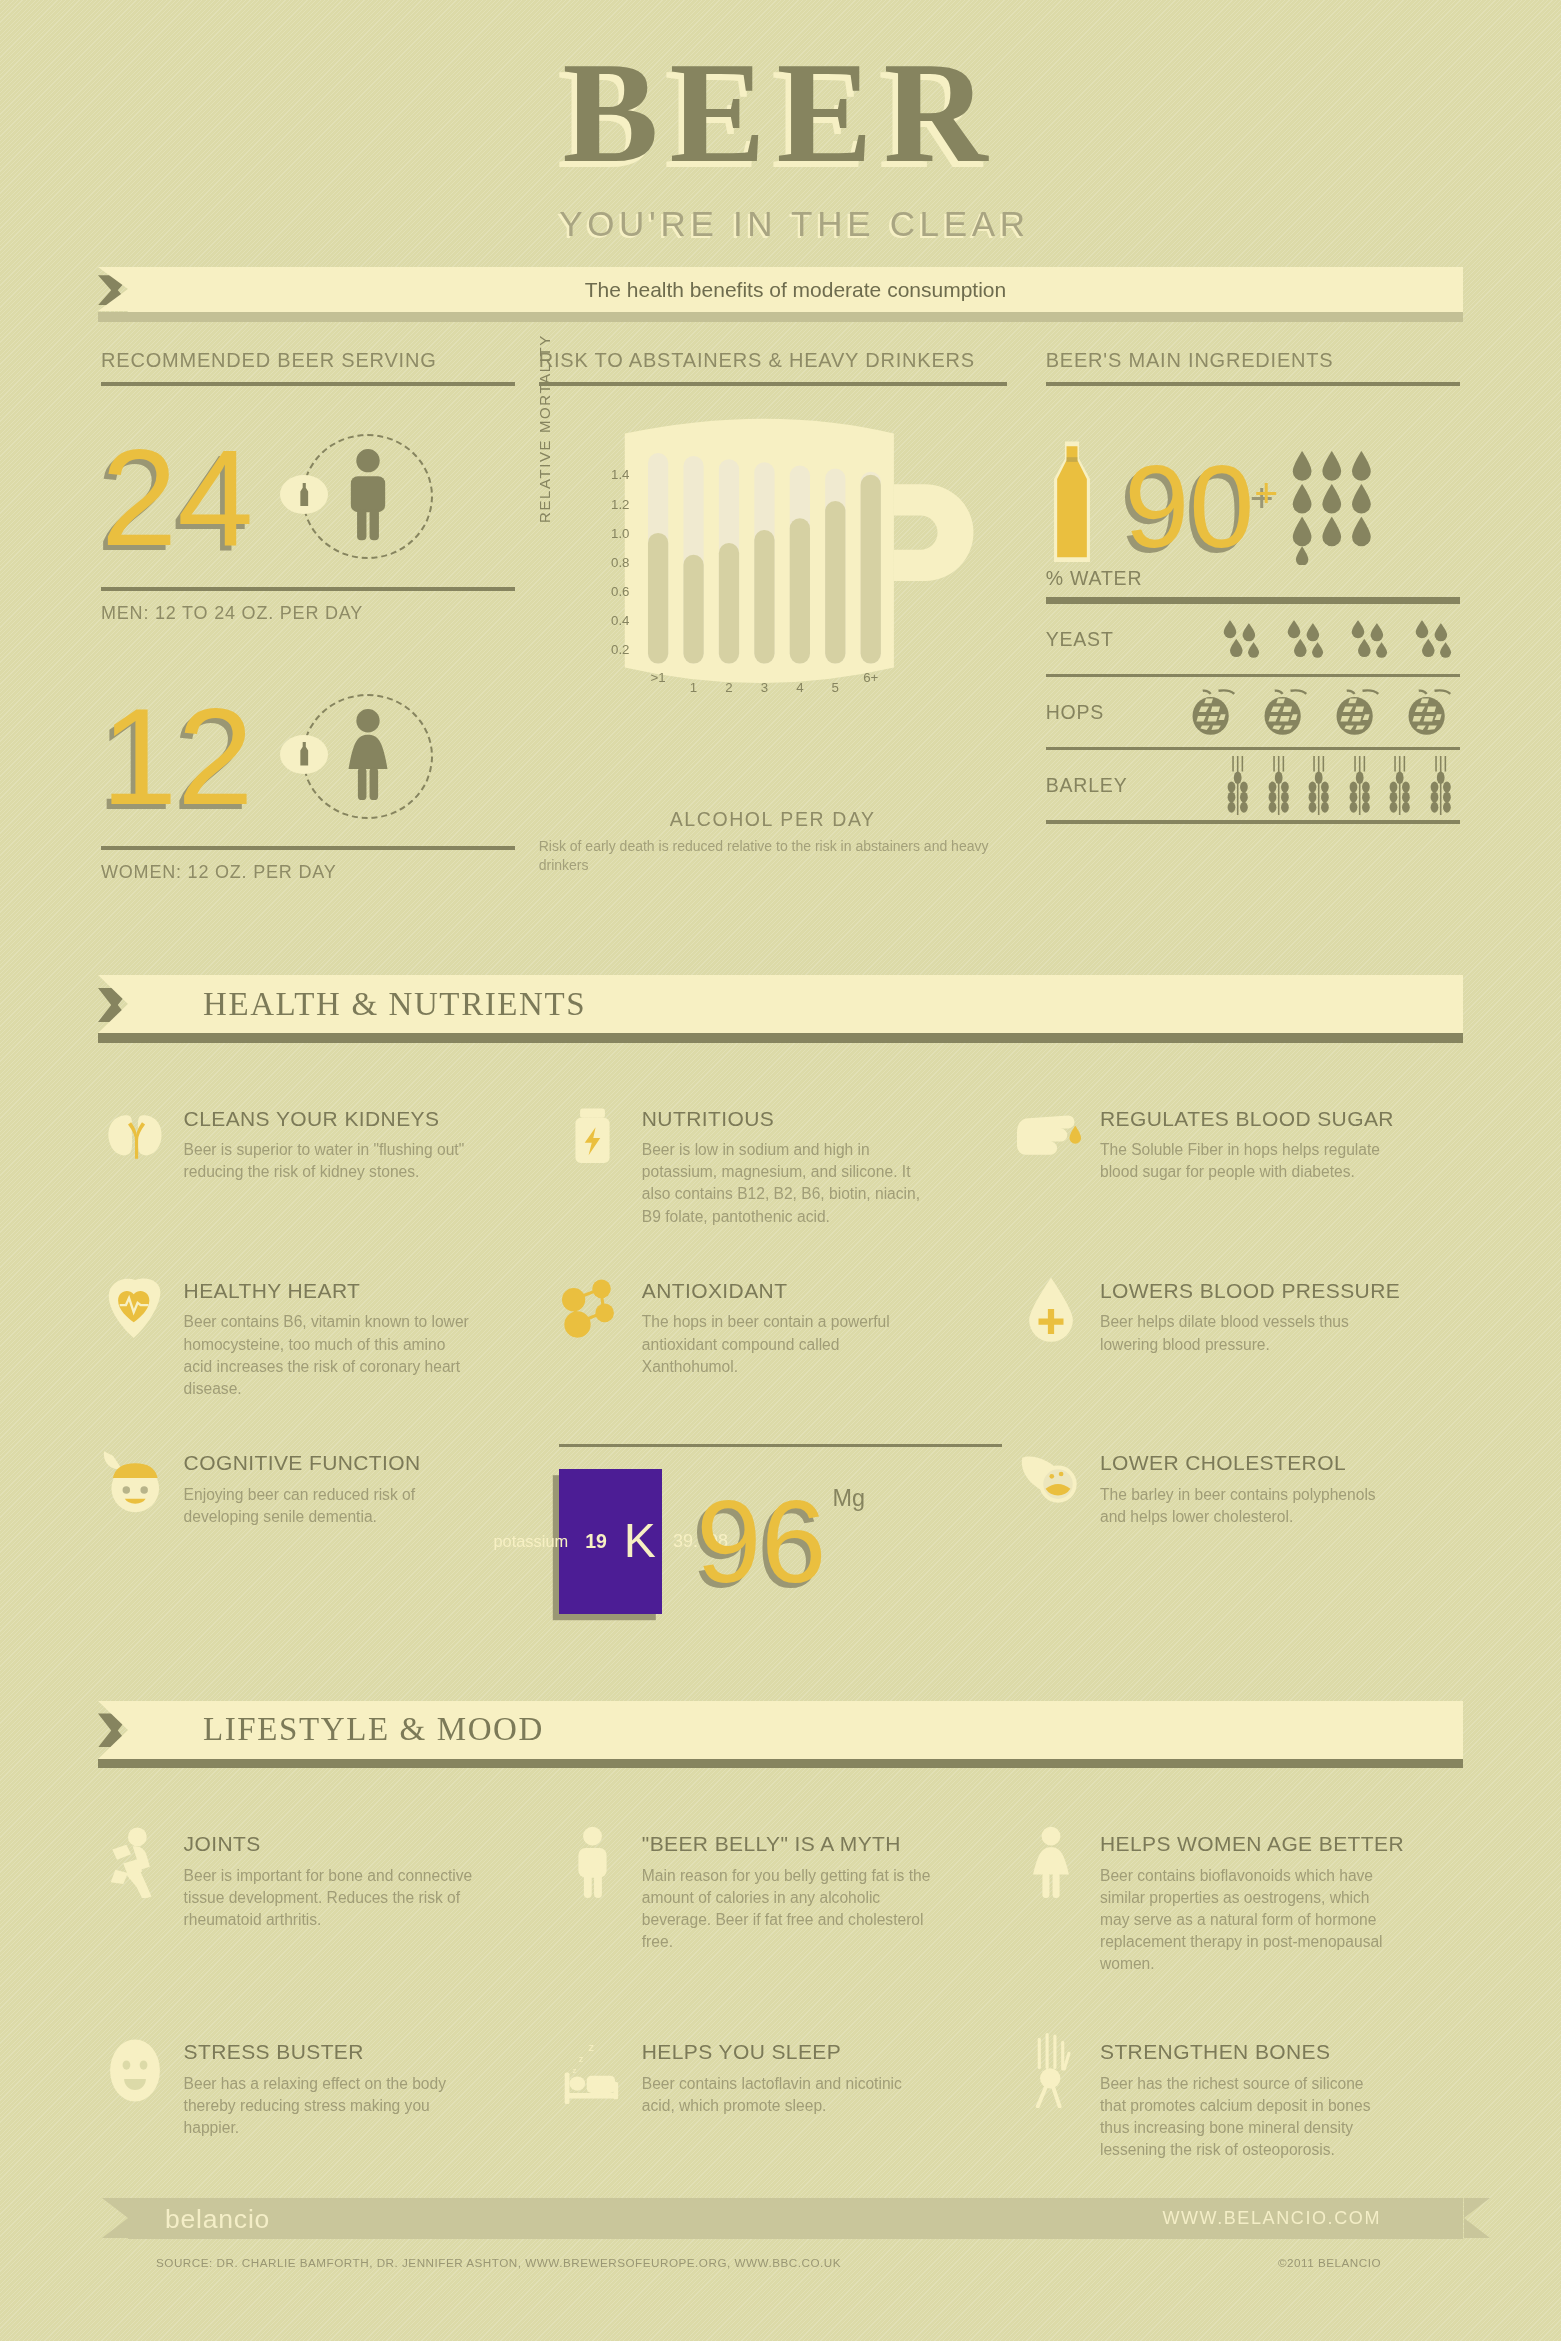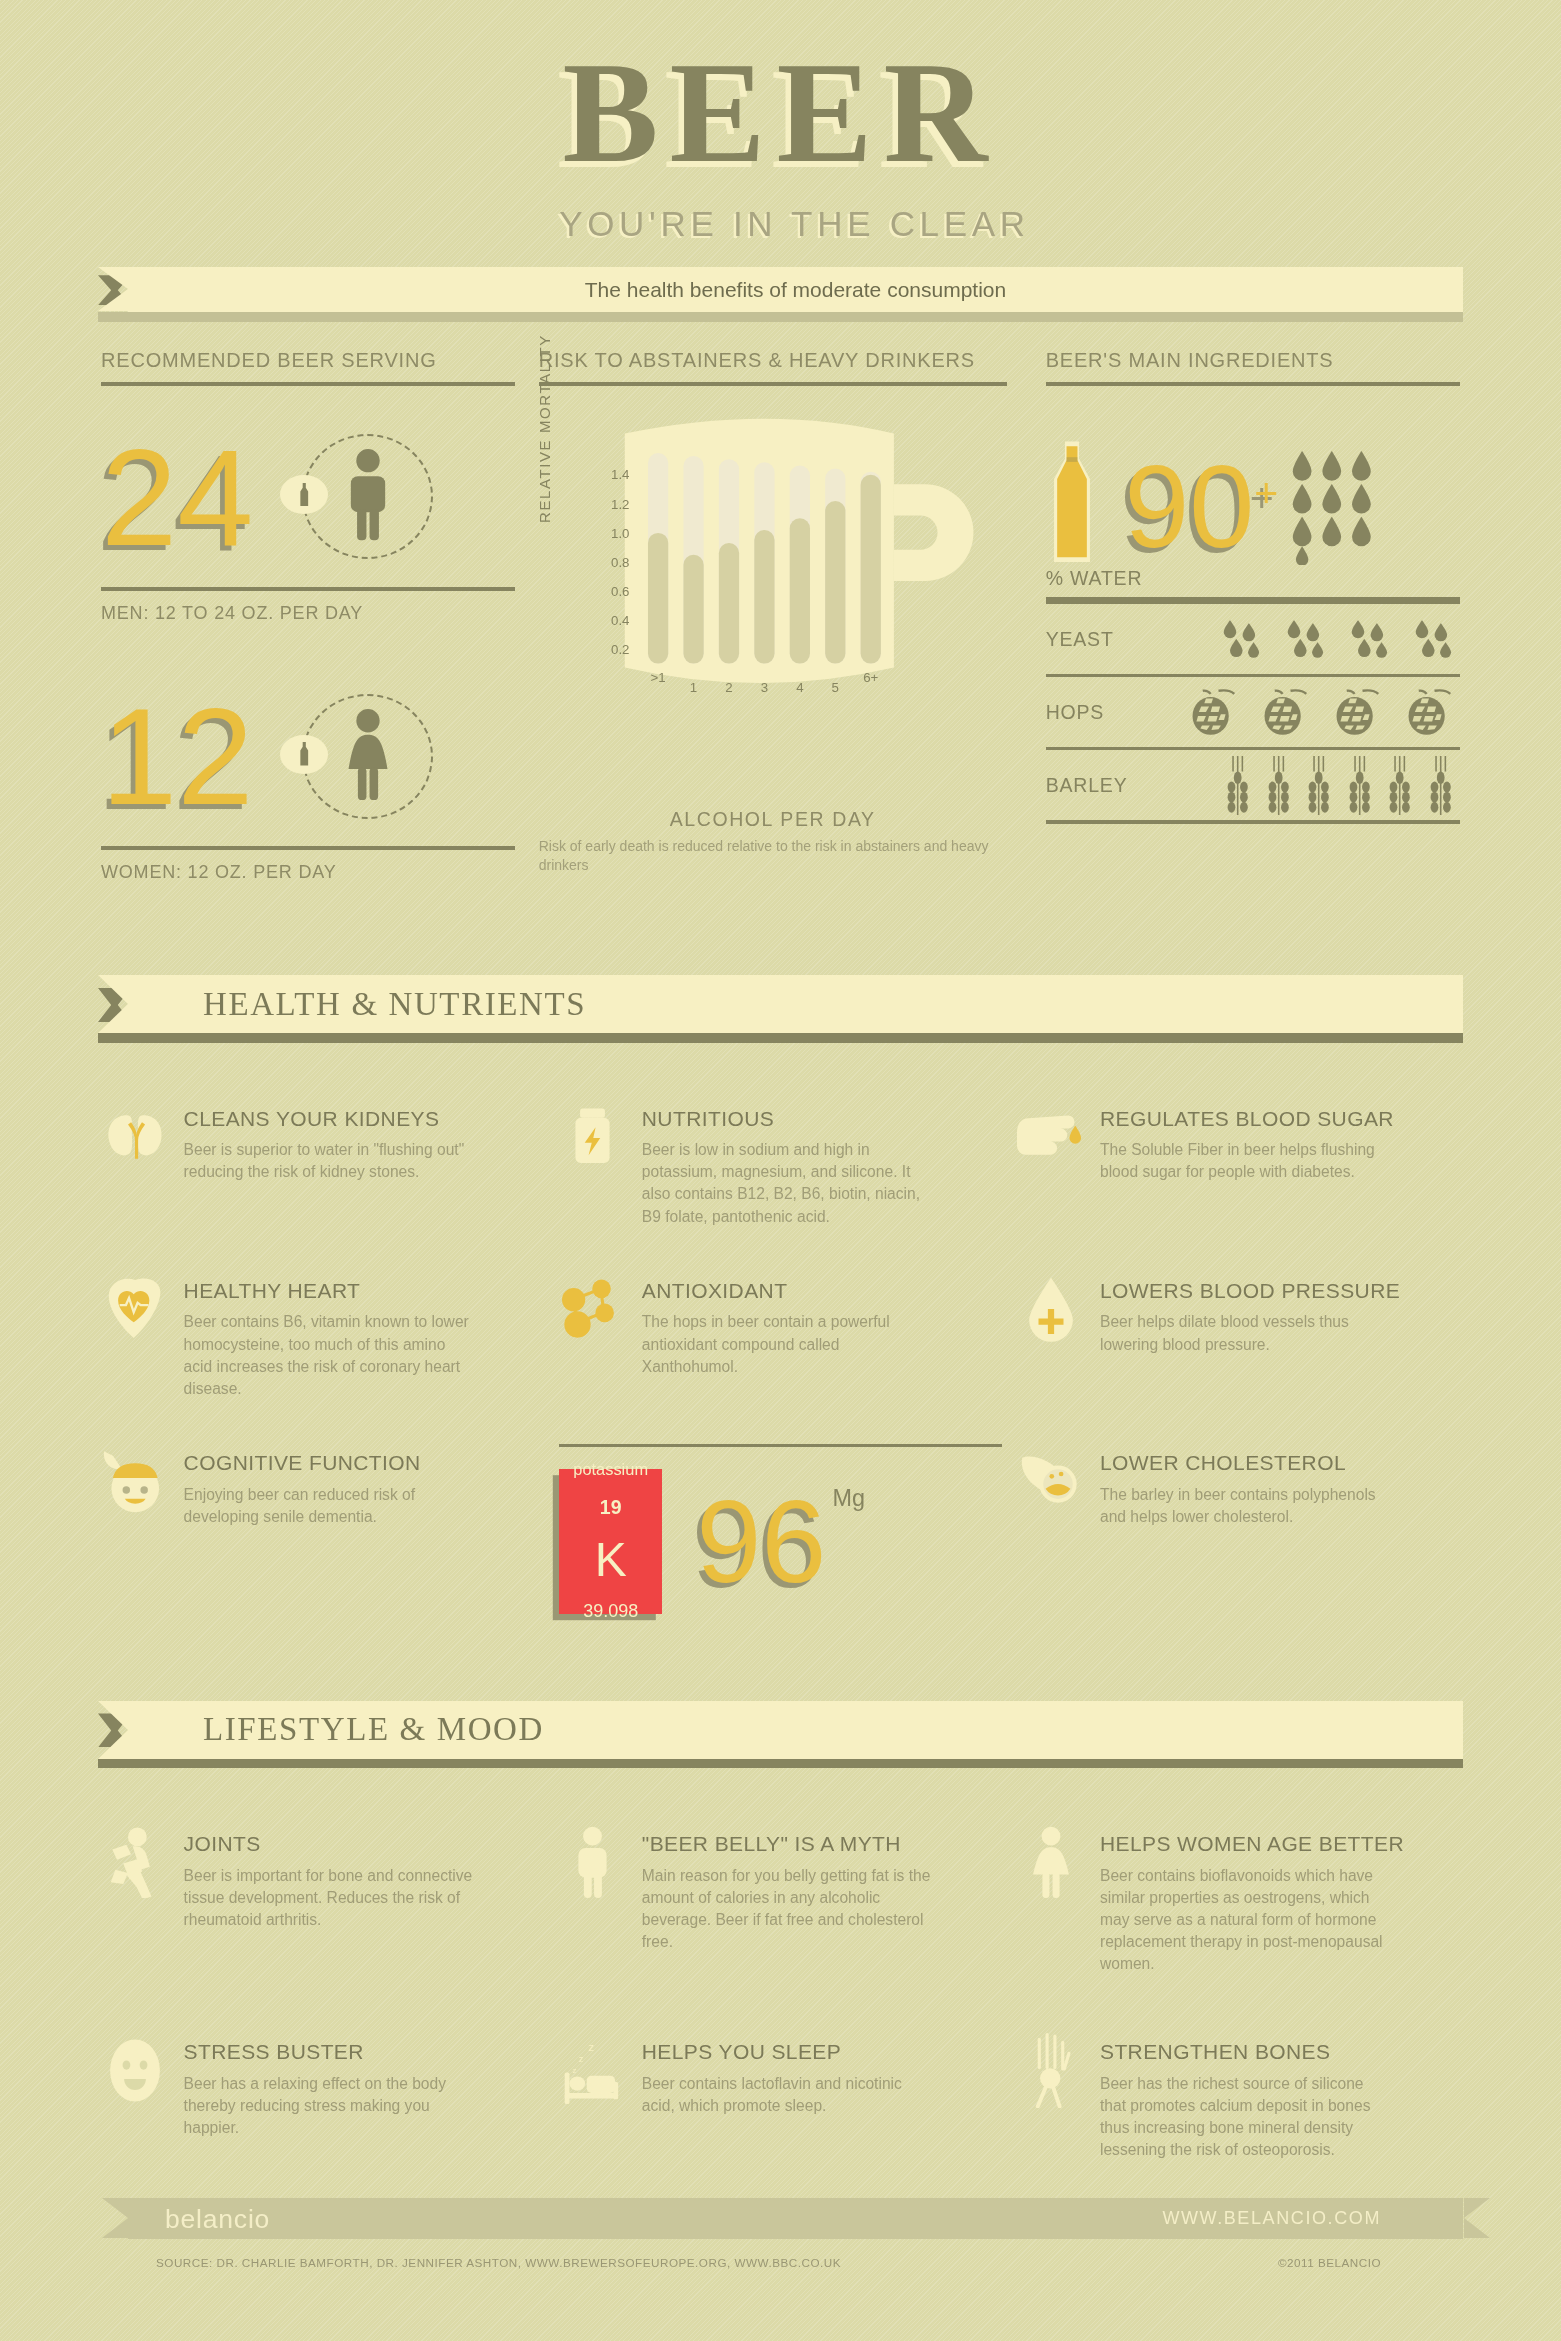--- a/index.html
+++ b/index.html
@@ -153,23 +153,23 @@
   }
   .bitem { display:flex; gap: 15.6px; padding-top: 36px; }
   .bicon { width: 67px; min-width: 67px; height: 67px; display:flex; align-items:center; justify-content:center; }
   .btext { padding-top: 3.1px; }
   .btitle { font-size: 21px; color:#7c7a58; letter-spacing: 0.4px; margin-bottom: 8.6px; font-weight:400; }
   .bdesc { font-size: 15.6px; color:#a09d77; line-height: 1.42; font-weight:300; max-width: 289px;}
 
   
   .kblock { display:flex; align-items:center; margin-top: 7.8px; padding-top: 22px; border-top: 3.9px solid #86845f; }
   .kbox {
-    width: 103px; height: 145px; background:#ef4444; color:#f7f0c3;
+    width: 103px; height: 145px; background:#4c1d95; color:#f7f0c3;
     box-shadow: -6.2px 6.2px 0 #9a9774;
-    display:flex; flex-direction:column; align-items:center; justify-content:center; gap: 17px;
+    display:flex; flex-direction:row; align-items:center; justify-content:center; gap: 17px;
   }
   .kbox .kname { font-size: 16.4px; }
   .kbox .knum { font-size: 19.5px; font-weight: bold; }
   .kbox .ksym { font-size: 48px; line-height: 1; font-weight: 300; }
   .kbox .kmass { font-size: 18px; }
   .k96 { font-size: 117px; color:#eabf3f; text-shadow: -4.7px 4.7px 0 #9a9774; margin-left: 34px; line-height:1; }
   .kmg { font-size: 23.4px; color:#86845f; align-self: flex-start; margin-top: 15.6px; margin-left: 6.2px;}
 
   
   .footer-bar {
@@ -592,21 +592,21 @@
 
     <div class="bitem">
       <div class="bicon">
         <svg width="72" height="55" viewBox="0 0 92 70">
           <path d="M16 10 C4 10 0 20 0 30 v18 a12 12 0 0 0 12 12 h34 a9 9 0 0 0 0 -18 h14 a9 9 0 0 0 0 -18 h10 a9 9 0 0 0 0 -18 z" fill="#f7f0c3"></path>
           <path d="M80 20 C80 20 72 32 72 37 a8 8 0 0 0 16 0 C88 32 80 20 80 20z" fill="#eabf3f"></path>
         </svg>
       </div>
       <div class="btext">
         <div class="btitle">REGULATES BLOOD SUGAR</div>
-        <div class="bdesc">The Soluble Fiber in beer helps flushing blood sugar for people with diabetes.</div>
+        <div class="bdesc">The Soluble Fiber in hops helps regulate blood sugar for people with diabetes.</div>
       </div>
     </div>
 
     <div class="bitem" style="padding-top:48px">
       <div class="bicon">
         <svg width="61" height="64" viewBox="0 0 78 82">
           <path d="M40 4 C56 -2 74 6 72 22 C70 40 54 64 38 78 C22 64 6 42 6 24 C6 8 24 -2 40 4z" fill="#f7f0c3"></path>
           <path d="M38 22 C45 14 58 18 58 30 C58 42 46 52 38 58 C30 52 18 42 18 30 C18 18 31 14 38 22z" fill="#eabf3f"></path>
           <path d="M20 36 h8 l4 -9 l6 18 l5 -12 l4 3 h10" stroke="#f7f0c3" stroke-width="3" fill="none"></path>
         </svg>

